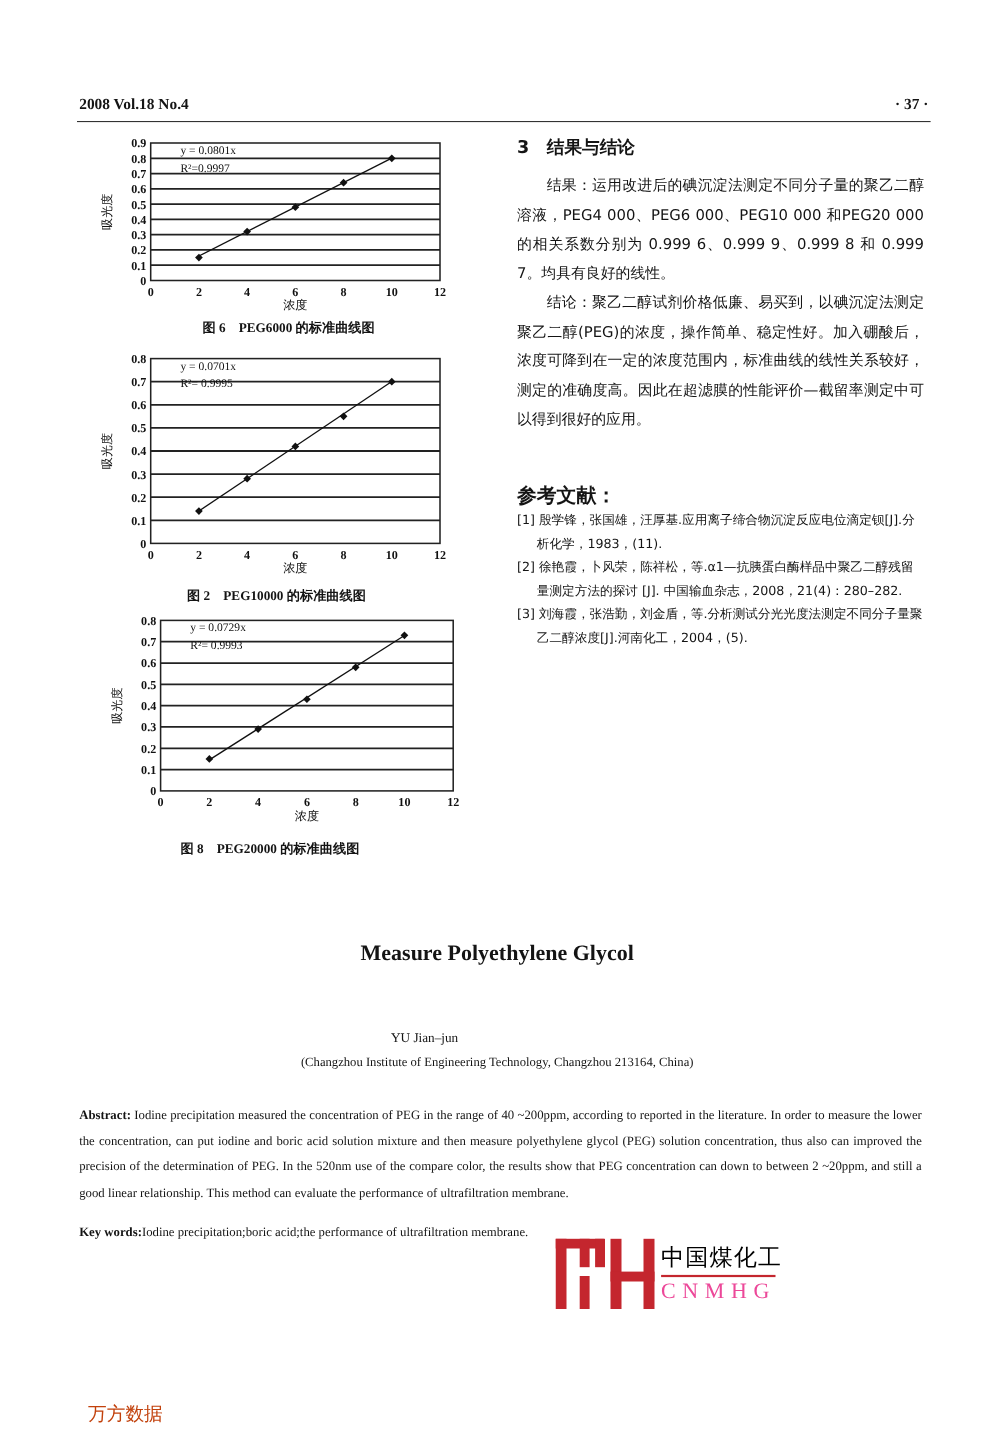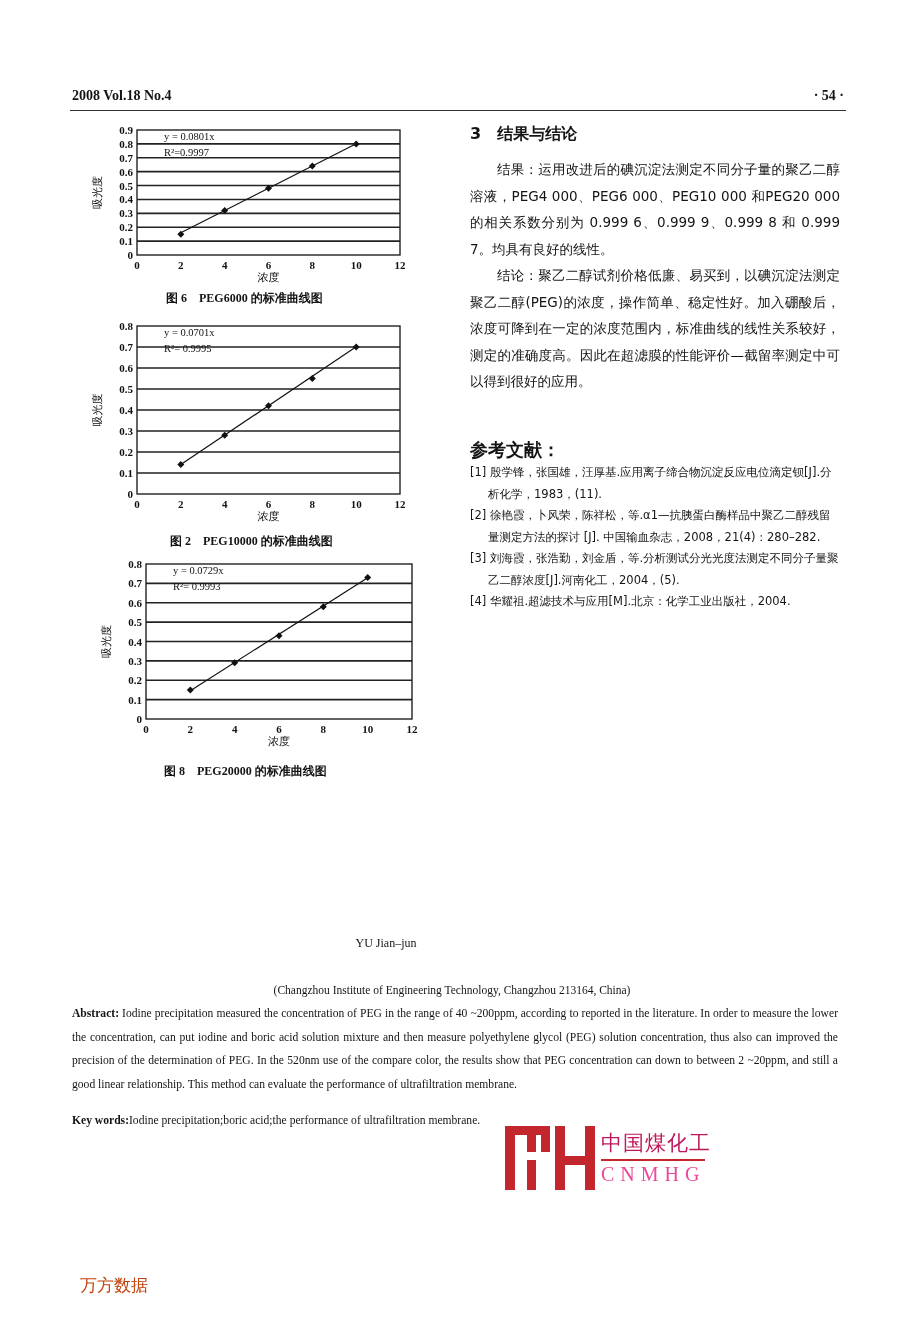--- a/index.html
+++ b/index.html
@@ -18,38 +18,38 @@
 
   .sec-title { left:470px; top:124px; font-size:16px; font-weight:bold; font-family:"DejaVu Sans",sans-serif; }
   .para { left:470px; width:370px; font-size:13.5px; line-height:26.5px; font-family:"DejaVu Sans",sans-serif; }
   .para p { margin:0; text-indent:2em; text-align:justify; }
   .ref-title { left:470px; top:438px; font-size:18px; font-weight:bold; font-family:"DejaVu Sans",sans-serif; }
   .refs { left:470px; top:462px; width:370px; font-size:11.5px; line-height:21.5px; font-family:"DejaVu Sans",sans-serif; }
   .refs .ref { padding-left:18px; text-indent:-18px; margin:0; }
 
   .en-title { left:0; width:904px; text-align:center; font-size:20px; font-weight:bold; line-height:30px; top:852px; }
   .author { left:0; width:772px; text-align:center; font-size:12px; top:936px; }
-  .affil { left:0; width:904px; text-align:center; font-size:11.5px; top:984px; }
+  .affil { left:0; width:904px; text-align:center; font-size:11.5px; top:960px; }
   .abstract { left:72px; top:1002px; width:766px; font-size:11.6px; line-height:23.5px; text-align:justify; }
   .abstract b { font-weight:bold; }
   .keywords { left:72px; top:1114px; width:500px; font-size:11.6px; white-space:nowrap; }
 
   .logo { left:505px; top:1126px; width:210px; height:66px; }
-  .logo .cn { position:absolute; left:96px; top:3px; font-size:21px; color:#be185d; font-family:"DejaVu Sans",sans-serif; letter-spacing:1px; }
+  .logo .cn { position:absolute; left:96px; top:3px; font-size:21px; color:#000000; font-family:"DejaVu Sans",sans-serif; letter-spacing:1px; }
   .logo .rule { position:absolute; left:96px; top:33px; width:104px; height:2px; background:#c4262e; }
   .logo .en { position:absolute; left:96px; top:37px; font-size:20px; color:#ec4899; font-family:Liberation Serif, serif; letter-spacing:6px; }
 
   .footer { left:80px; top:1274px; font-size:17px; color:#c2410c; font-family:"DejaVu Sans",sans-serif; }
 </style>
 </head>
 <body>
 
 <div class="abs hdr">
   <span class="left">2008 Vol.18 No.4</span>
-  <span class="right">· 54 ·</span>
+  <span class="right">· 37 ·</span>
 </div>
 <div class="abs hdr-rule"></div>
 
 <div class="chart" id="chart0" style="left:86px; top:118px; width:340px; height:190px;">
     <svg width="340" height="190">
       <text x="47" y="141" text-anchor="end" font-size="11" font-weight="bold" font-family="&quot;Liberation Serif&quot;, serif" fill="#111">0</text>
       <line x1="51" x2="314" y1="123.11111111111111" y2="123.11111111111111" stroke="#222" stroke-width="1.6"></line>
       <text x="47" y="127.11111111111111" text-anchor="end" font-size="11" font-weight="bold" font-family="&quot;Liberation Serif&quot;, serif" fill="#111">0.1</text>
       <line x1="51" x2="314" y1="109.22222222222223" y2="109.22222222222223" stroke="#222" stroke-width="1.6"></line>
       <text x="47" y="113.22222222222223" text-anchor="end" font-size="11" font-weight="bold" font-family="&quot;Liberation Serif&quot;, serif" fill="#111">0.2</text>
@@ -79,21 +79,21 @@
       <line x1="94.83333333333333" y1="114.75" x2="270.1666666666667" y2="25.75" stroke="#111" stroke-width="1.2"></line>
       <polygon points="94.83333333333333,112.66666666666667 98.33333333333333,116.16666666666667 94.83333333333333,119.66666666666667 91.33333333333333,116.16666666666667" fill="#111"></polygon>
       <polygon points="138.66666666666666,89.05555555555556 142.16666666666666,92.55555555555556 138.66666666666666,96.05555555555556 135.16666666666666,92.55555555555556" fill="#111"></polygon>
       <polygon points="182.5,66.83333333333333 186,70.33333333333333 182.5,73.83333333333333 179,70.33333333333333" fill="#111"></polygon>
       <polygon points="226.33333333333331,44.611111111111114 229.83333333333331,48.111111111111114 226.33333333333331,51.611111111111114 222.83333333333331,48.111111111111114" fill="#111"></polygon>
       <polygon points="270.1666666666667,22.388888888888886 273.6666666666667,25.888888888888886 270.1666666666667,29.388888888888886 266.6666666666667,25.888888888888886" fill="#111"></polygon>
       <text x="78" y="22" font-size="10.5" font-family="&quot;Liberation Serif&quot;, serif" fill="#111">y = 0.0801x</text>
       <text x="78" y="38" font-size="10.5" font-family="&quot;Liberation Serif&quot;, serif" fill="#111">R²=0.9997</text>
     </svg>
   </div>
-<div class="caption" style="left:166px; top:290px;">图 6　PEG6000 的标准曲线图</div>
+<div class="caption" style="left:184px; top:290px;">图 6　PEG6000 的标准曲线图</div>
 
 <div class="chart" id="chart1" style="left:86px; top:316px; width:340px; height:210px;">
     <svg width="340" height="210">
       <text x="47" y="182" text-anchor="end" font-size="11" font-weight="bold" font-family="&quot;Liberation Serif&quot;, serif" fill="#111">0</text>
       <line x1="51" x2="314" y1="157" y2="157" stroke="#222" stroke-width="1.6"></line>
       <text x="47" y="161" text-anchor="end" font-size="11" font-weight="bold" font-family="&quot;Liberation Serif&quot;, serif" fill="#111">0.1</text>
       <line x1="51" x2="314" y1="136" y2="136" stroke="#222" stroke-width="1.6"></line>
       <text x="47" y="140" text-anchor="end" font-size="11" font-weight="bold" font-family="&quot;Liberation Serif&quot;, serif" fill="#111">0.2</text>
       <line x1="51" x2="314" y1="115" y2="115" stroke="#222" stroke-width="1.6"></line>
       <text x="47" y="119" text-anchor="end" font-size="11" font-weight="bold" font-family="&quot;Liberation Serif&quot;, serif" fill="#111">0.3</text>
@@ -174,24 +174,24 @@
 </div>
 <div class="abs para" style="top:262px;">
   <p>结论：聚乙二醇试剂价格低廉、易买到，以碘沉淀法测定聚乙二醇(PEG)的浓度，操作简单、稳定性好。加入硼酸后，浓度可降到在一定的浓度范围内，标准曲线的线性关系较好，测定的准确度高。因此在超滤膜的性能评价—截留率测定中可以得到很好的应用。</p>
 </div>
 
 <div class="abs ref-title">参考文献：</div>
 <div class="abs refs">
   <p class="ref">[1] 殷学锋，张国雄，汪厚基.应用离子缔合物沉淀反应电位滴定钡[J].分析化学，1983，(11).</p>
   <p class="ref">[2] 徐艳霞，卜风荣，陈祥松，等.α1—抗胰蛋白酶样品中聚乙二醇残留量测定方法的探讨 [J]. 中国输血杂志，2008，21(4)：280–282.</p>
   <p class="ref">[3] 刘海霞，张浩勤，刘金盾，等.分析测试分光光度法测定不同分子量聚乙二醇浓度[J].河南化工，2004，(5).</p>
-  <p class="ref">[4] 华耀祖.超滤技术与应用[M].北京：化学工业出版社，2004.</p>
 </div>
 
 <div class="abs en-title">
+  <div>Measure Polyethylene Glycol</div>
 </div>
 <div class="abs author">YU Jian–jun</div>
 <div class="abs affil">(Changzhou Institute of Engineering Technology, Changzhou 213164, China)</div>
 
 <div class="abs abstract">
   <b>Abstract:</b><span> Iodine precipitation measured the concentration of PEG in the range of 40 ~200ppm, according to reported in the literature. In order to measure the lower the concentration, can put iodine and boric acid solution mixture and then measure polyethylene glycol (PEG) solution concentration, thus also can improved the precision of the determination of PEG. In the 520nm use of  the compare color, the results show that PEG concentration can down to between 2 ~20ppm, and still a good linear relationship. This method can evaluate the performance of ultrafiltration membrane.</span>
 </div>
 <div class="abs keywords">
   <b>Key words:</b><span>Iodine precipitation;boric acid;the performance of ultrafiltration membrane.</span>
 </div>

